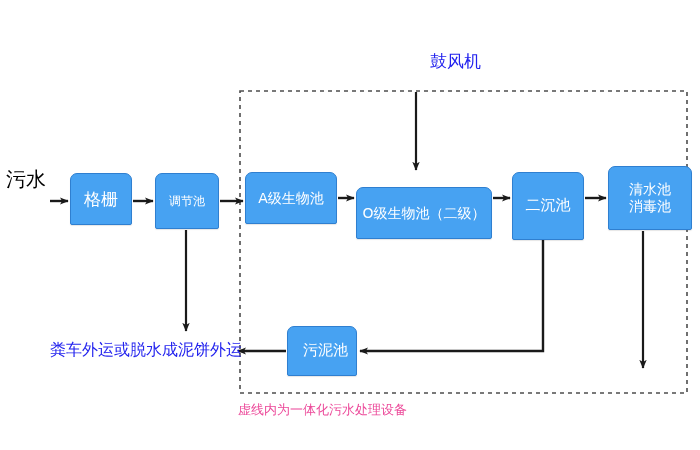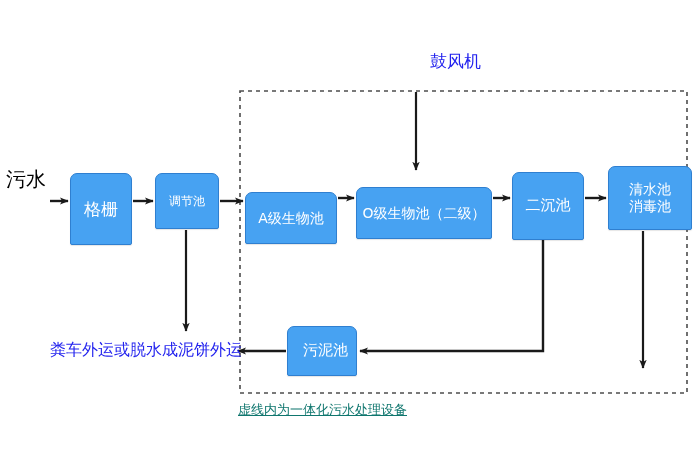--- a/index.html
+++ b/index.html
@@ -36,21 +36,21 @@
   }
   .node-2line{white-space:normal;}
 
   .label{
     position:absolute;
     white-space:nowrap;
     line-height:1.1;
   }
   .label-black{color:#000000;}
   .label-blue{color:#2222ee;}
-  .caption{color:#0f766e;text-decoration:underline;}
+  .caption{color:#ec4899;}
 </style>
 </head>
 <body>
 
 <div id="canvas">
 
   <svg id="wires" viewBox="0 0 700 450" xmlns="http://www.w3.org/2000/svg">
     <defs>
       <marker id="ah" markerWidth="9" markerHeight="8" refX="8.2" refY="4" orient="auto" markerUnits="userSpaceOnUse">
         <path d="M0,0.3 L9,4 L0,7.7 L2.3,4 Z" fill="#1a1a1a"></path>
@@ -70,29 +70,29 @@
 
     <line x1="186" y1="230" x2="186" y2="331" stroke="#1a1a1a" stroke-width="2.2" marker-end="url(#ah)"></line>
 
     <polyline points="543,225 543,351 360,351" fill="none" stroke="#1a1a1a" stroke-width="2.4" marker-end="url(#ah)"></polyline>
 
     <line x1="286" y1="351" x2="238" y2="351" stroke="#1a1a1a" stroke-width="2.4" marker-end="url(#ah)"></line>
 
     <line x1="643" y1="231" x2="643" y2="368" stroke="#1a1a1a" stroke-width="2.2" marker-end="url(#ah)"></line>
   </svg>
 
-  <div class="node" style="left:70px;top:173px;width:62px;height:72px;font-size:17px;">
+  <div class="node" style="left:70px;top:173px;width:62px;height:52px;font-size:17px;">
     <span>格栅</span>
   </div>
 
   <div class="node" style="left:155px;top:173px;width:64px;height:56px;font-size:12px;">
     <span>调节池</span>
   </div>
 
-  <div class="node" style="left:245px;top:172px;width:92px;height:52px;font-size:14px;margin-top:20px;">
+  <div class="node" style="left:245px;top:172px;width:92px;height:52px;font-size:14px;">
     <span>A级生物池</span>
   </div>
 
   <div class="node" style="left:356px;top:172px;width:136px;height:52px;font-size:14px;margin-top:15px;">
     <span>O级生物池（二级）</span>
   </div>
 
   <div class="node" style="left:512px;top:172px;width:72px;height:68px;font-size:15px;">
     <span>二沉池</span>
   </div>

